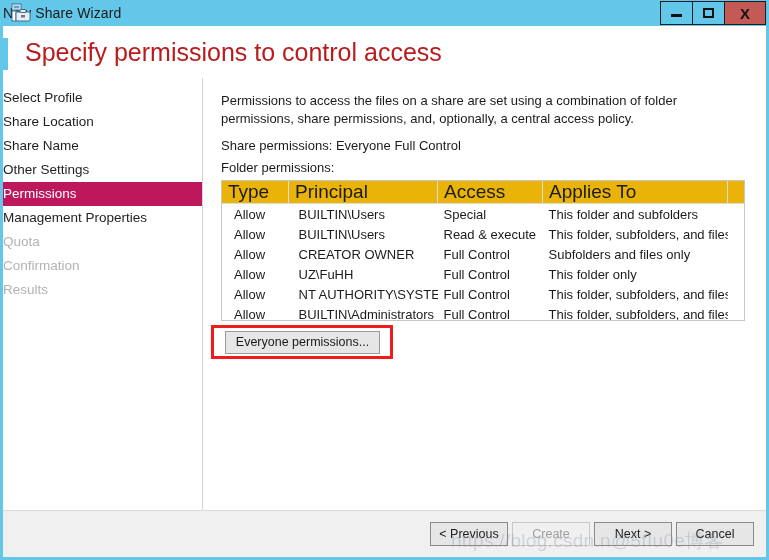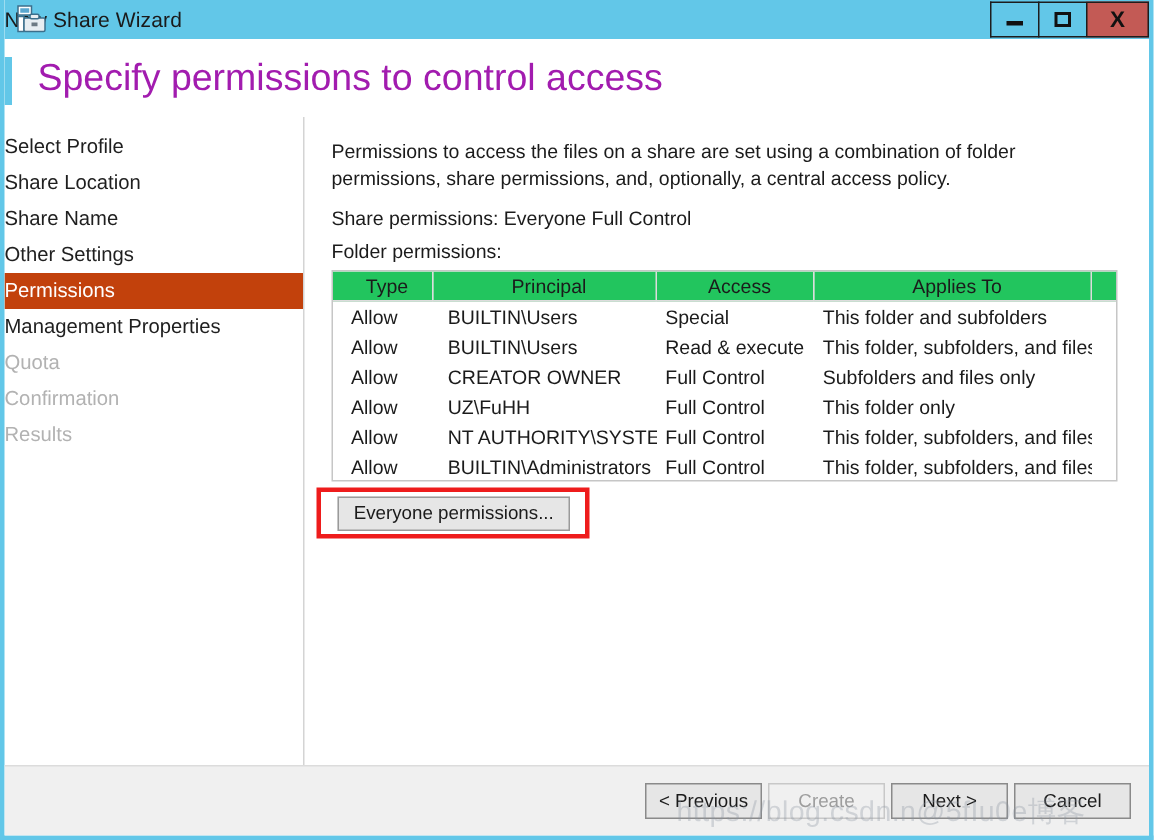--- a/index.html
+++ b/index.html
@@ -104,21 +104,21 @@
     top: 12px;
     width: 5px;
     height: 32px;
     background: #62c7e8;
   }
   .head-title {
     position: absolute;
     left: 22px;
     top: 12px;
     font-size: 25px;
-    color: #a21caf;
+    color: #b91c1c;
     font-family: "Liberation Sans", sans-serif;
     font-weight: normal;
     white-space: nowrap;
   }
 
   
   .body-area {
     position: relative;
     height: 432px;
   }
@@ -133,21 +133,21 @@
     padding-top: 8px;
   }
   .nav-item {
     height: 24px;
     line-height: 24px;
     font-size: 13.5px;
     color: #1f1f1f;
     white-space: nowrap;
   }
   .nav-item.selected {
-    background: #c2410c;
+    background: #be185d;
     color: #ffffff;
   }
   .nav-item.disabled {
     color: #b2b2b2;
   }
 
   
   .content {
     position: absolute;
     left: 200px;
@@ -194,26 +194,26 @@
     box-sizing: border-box;
     overflow: hidden;
   }
   .perm-table table {
     border-collapse: collapse;
     width: 100%;
     table-layout: fixed;
   }
   .perm-table th {
     font-weight: normal;
-    font-size: 13px;
-    color: #1b1b1b;
-    text-align: center;
+    font-size: 19px;
+    color: #1b1b1b;
+    text-align: left;
     height: 19px;
     padding: 0 0 0 6px;
-    background: #22c55e;
+    background: #eab308;
     border-right: 1px solid #dcdcdc;
     border-bottom: 1px solid #dcdcdc;
   }
   .perm-table th:last-child { border-right: none; }
   .perm-table td {
     font-size: 13px;
     color: #1b1b1b;
     height: 20px;
     padding: 0 0 0 6px;
     white-space: nowrap;

